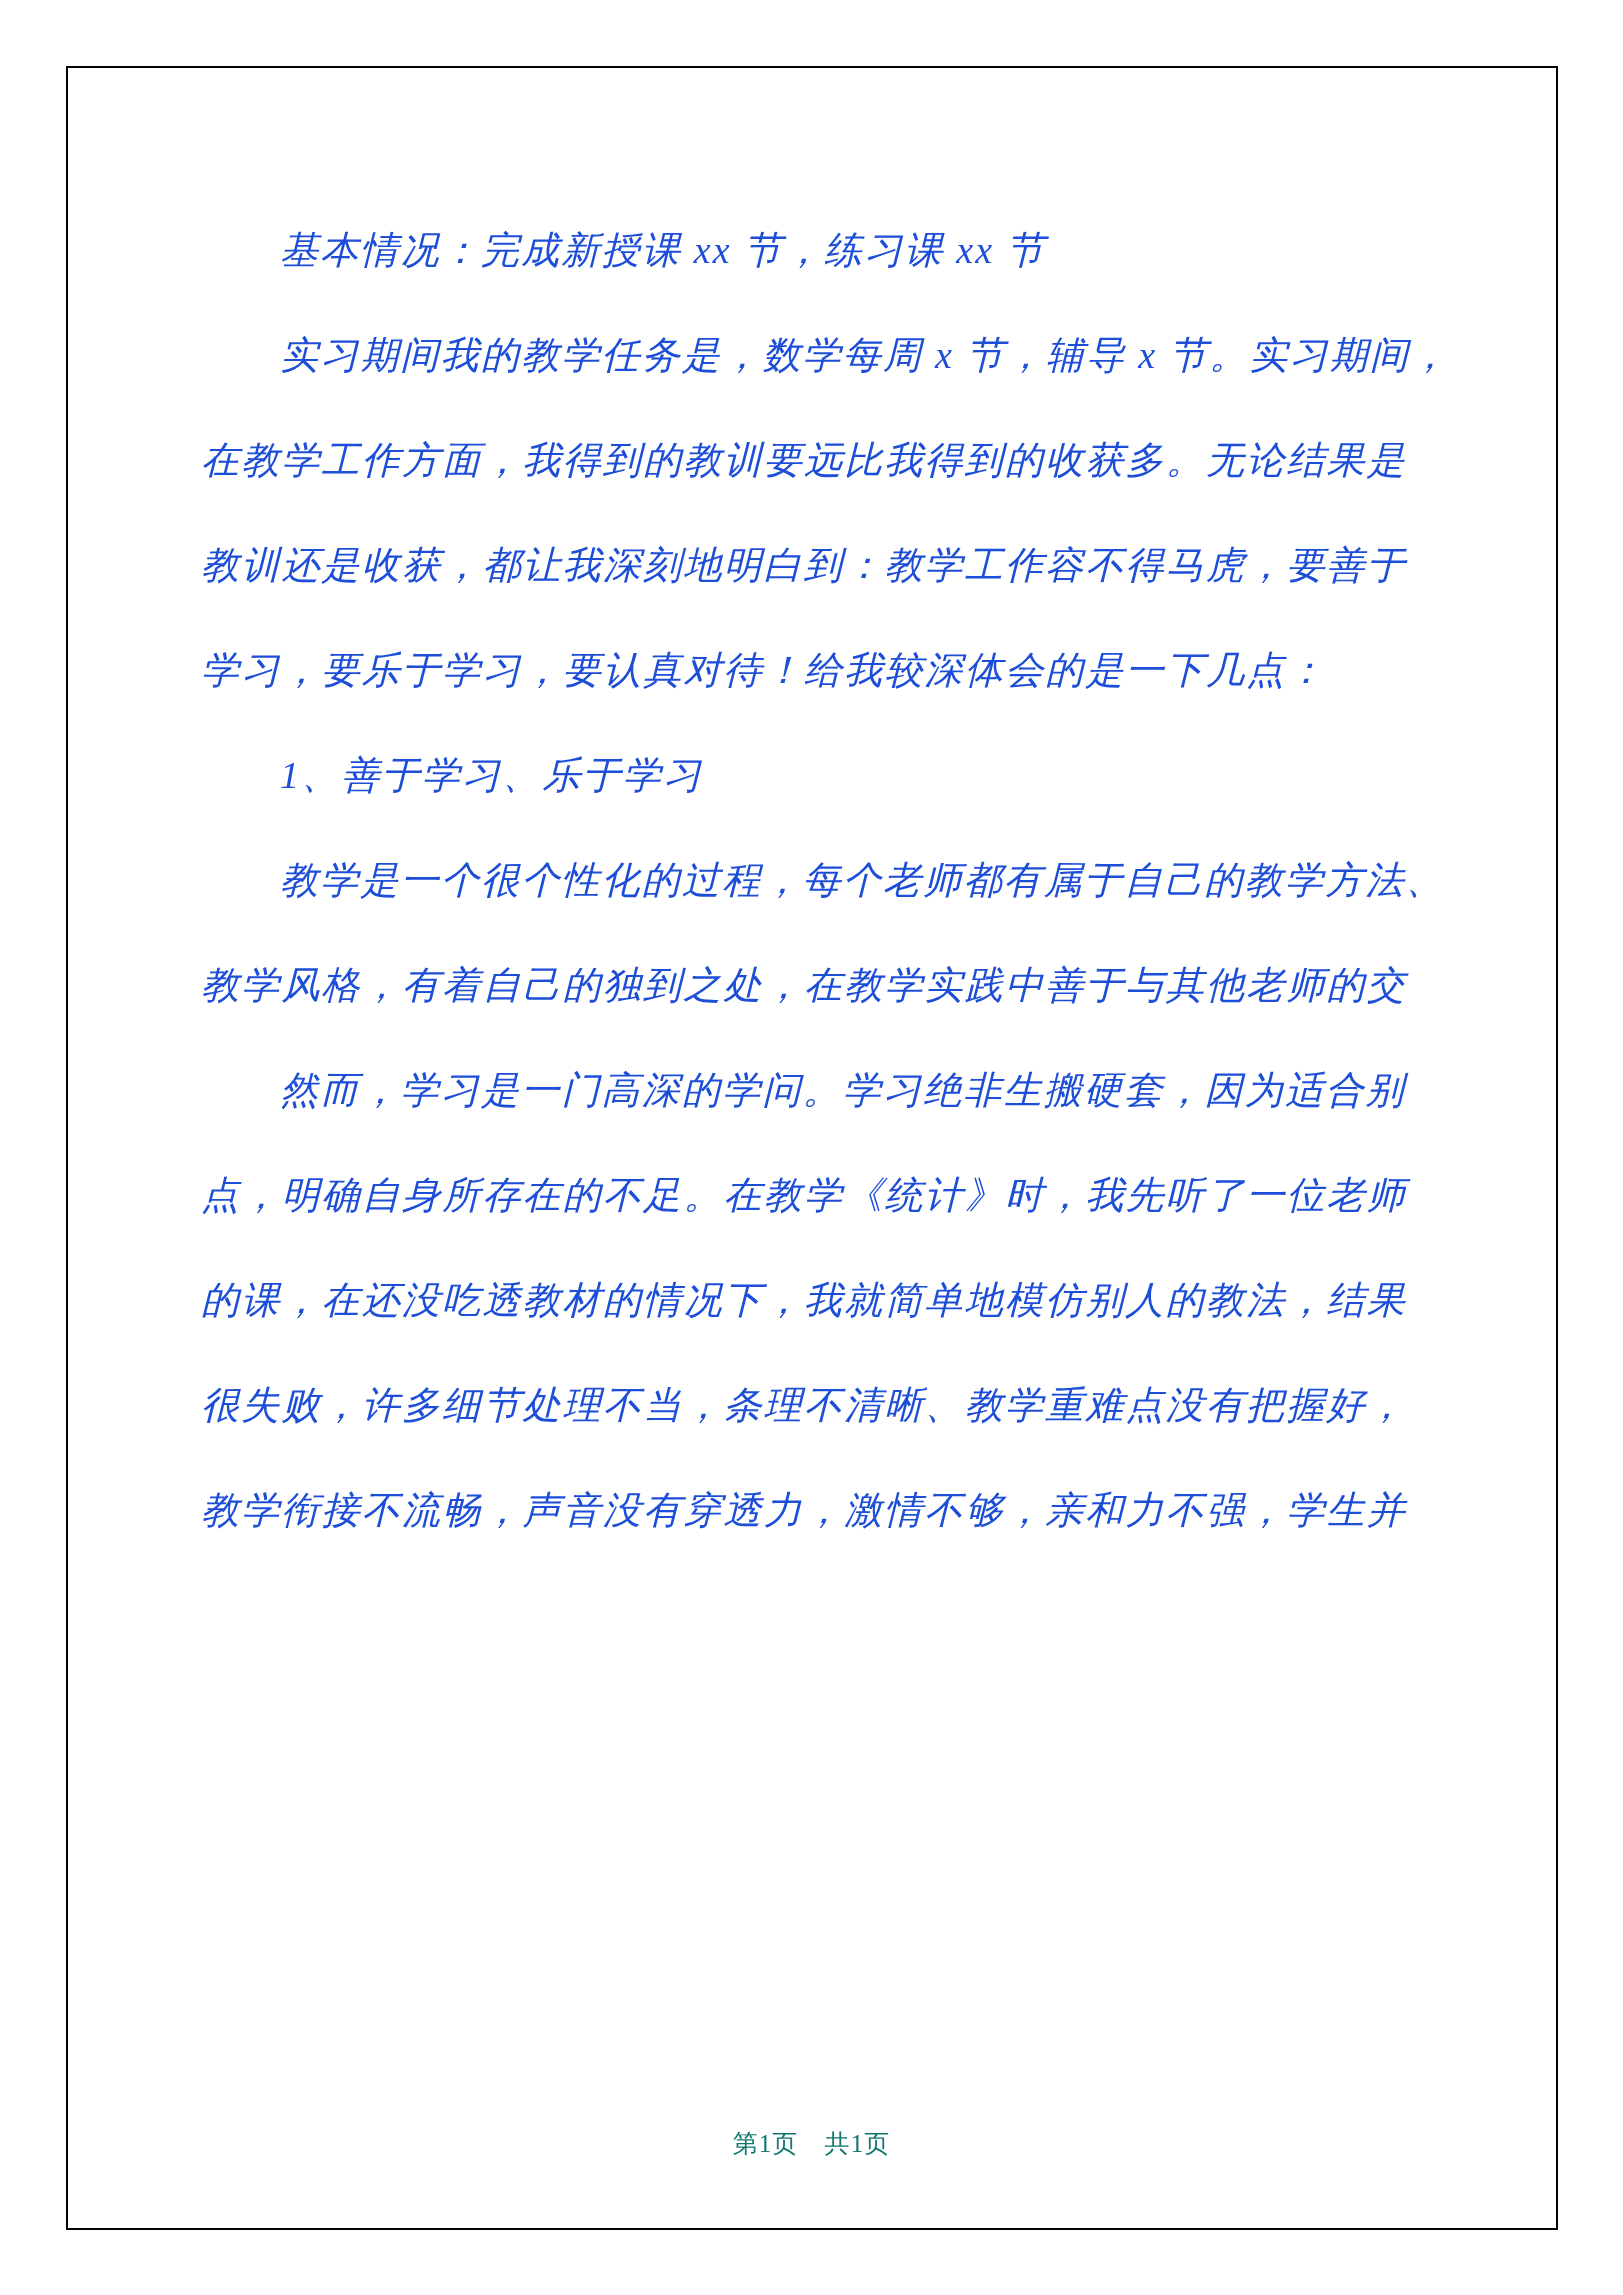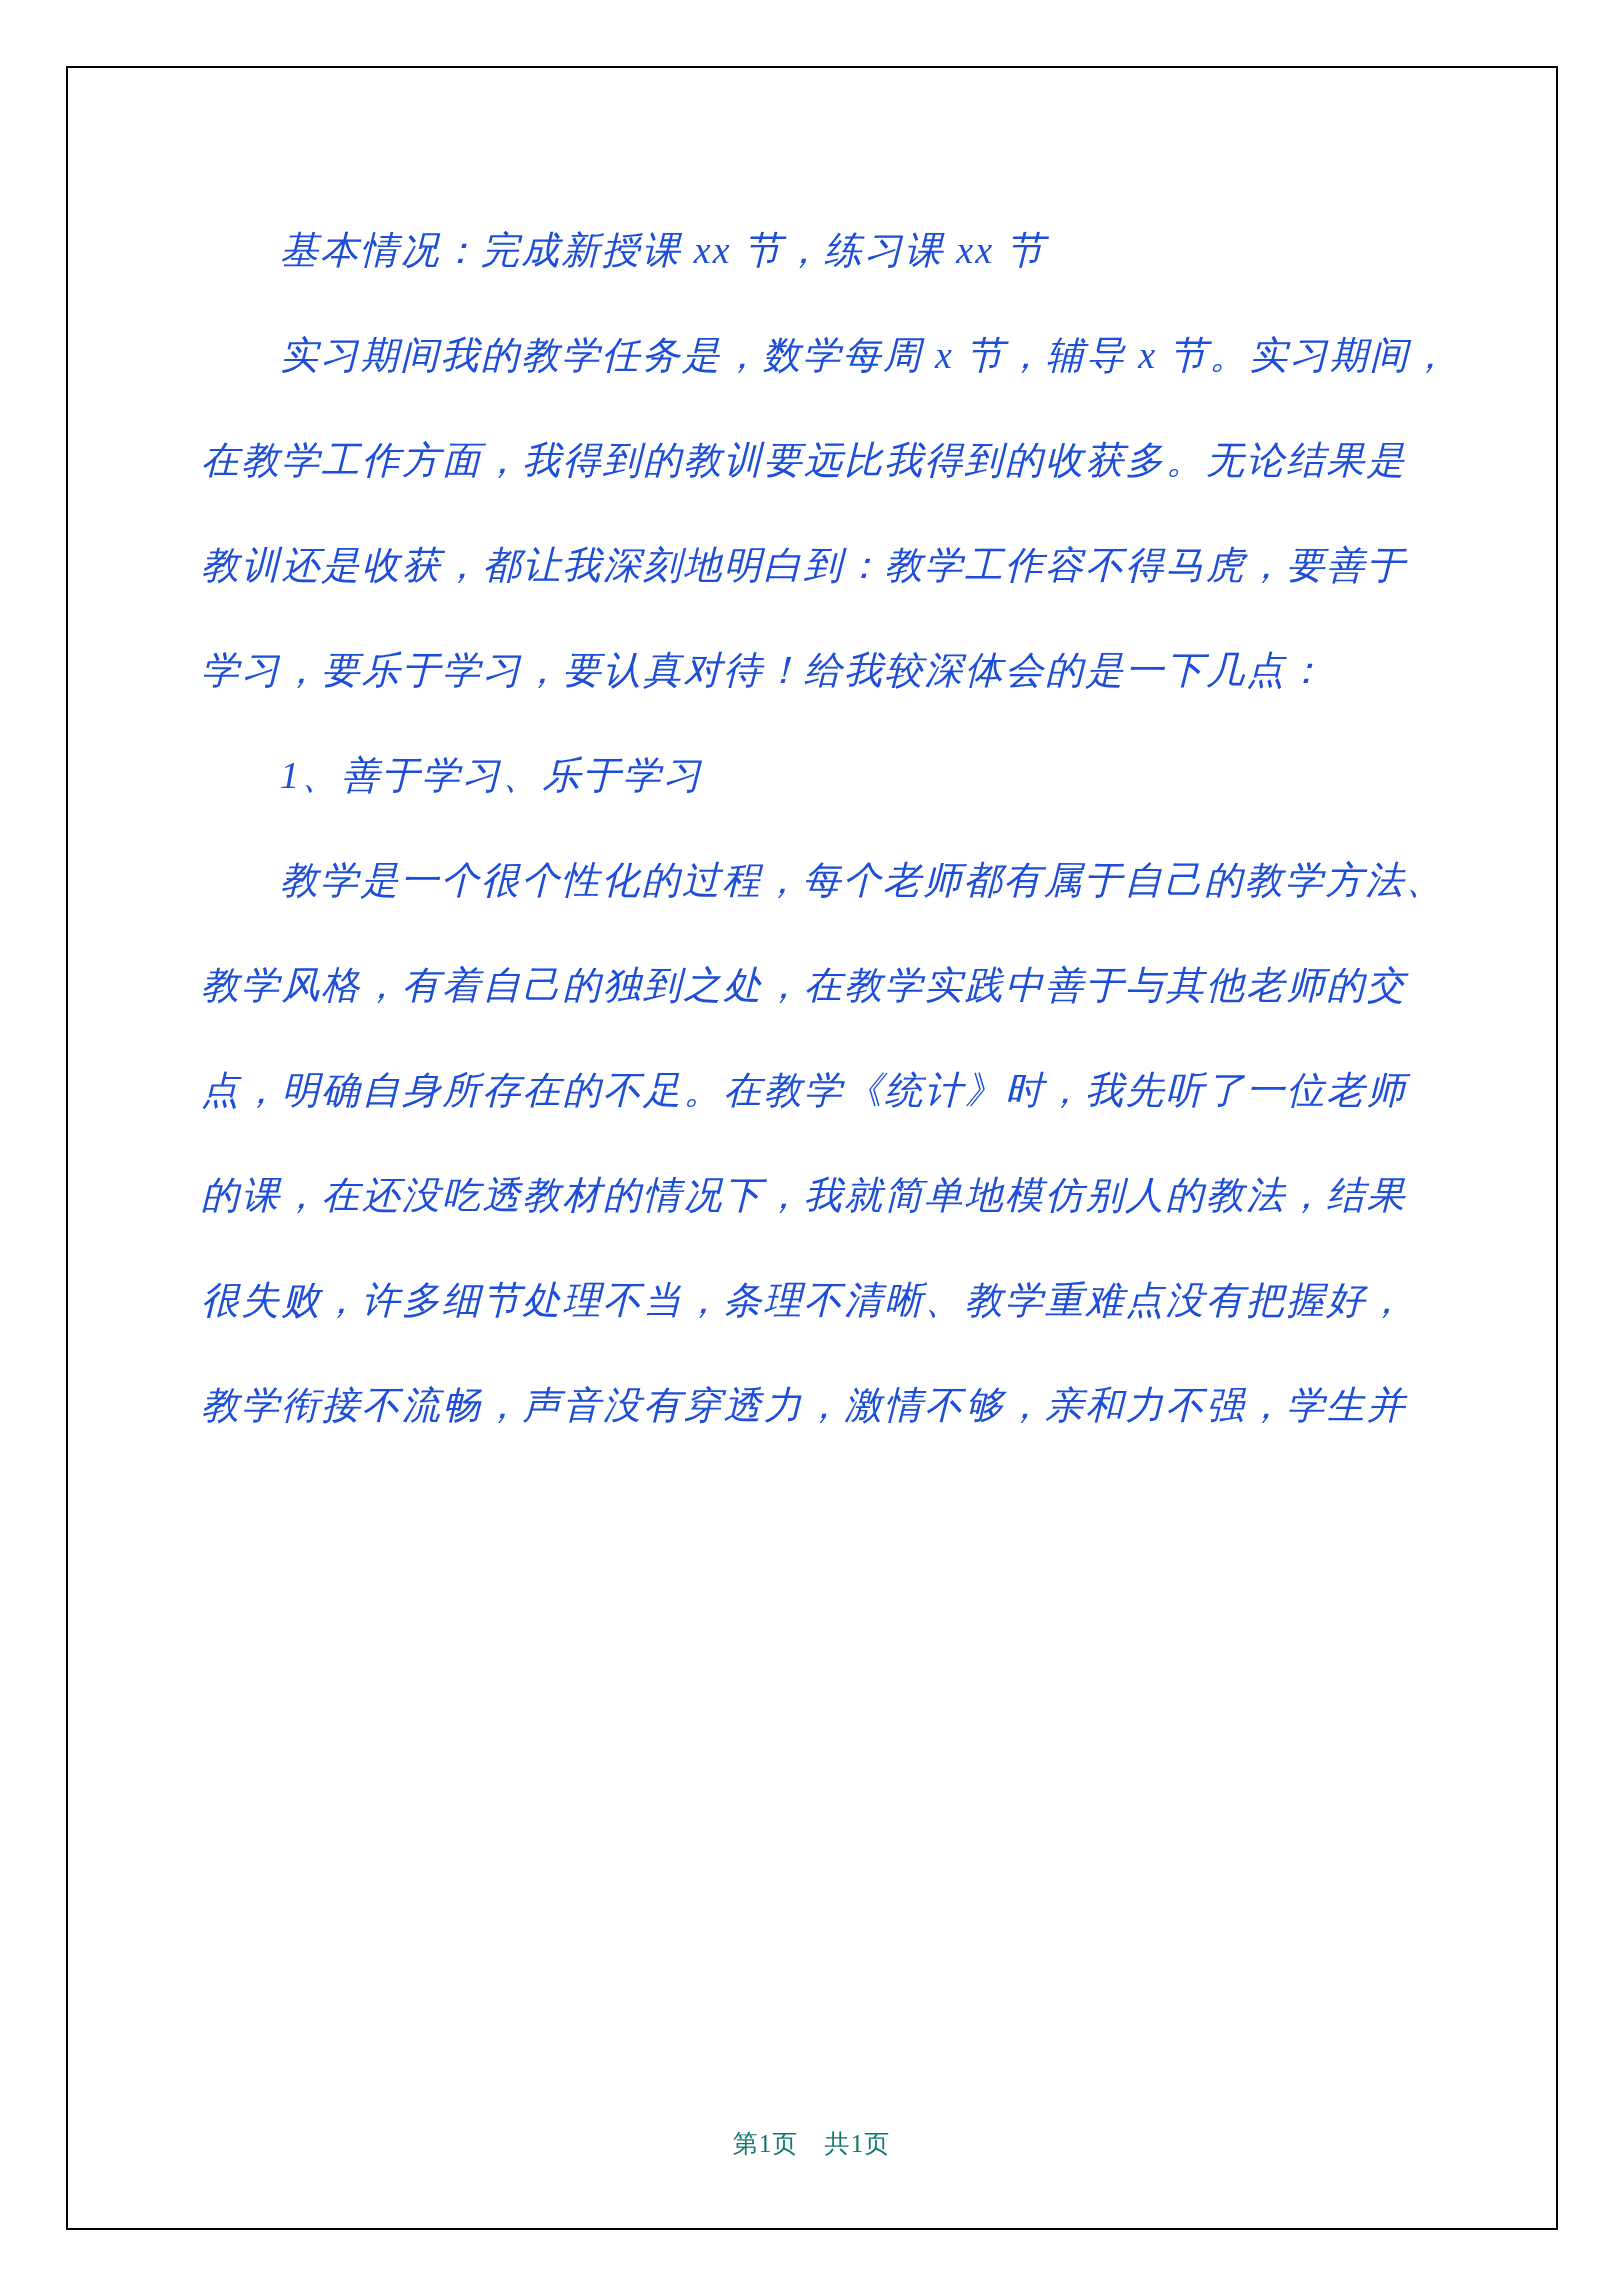--- a/index.html
+++ b/index.html
@@ -63,20 +63,21 @@
 
 <div class="document-body">
     <div class="line indent">基本情况：完成新授课 xx 节，练习课 xx 节</div>
     <div class="line indent fill">实习期间我的教学任务是，数学每周 x 节，辅导 x 节。实习期间，</div>
     <div class="line fill">在教学工作方面，我得到的教训要远比我得到的收获多。无论结果是</div>
     <div class="line fill">教训还是收获，都让我深刻地明白到：教学工作容不得马虎，要善于</div>
     <div class="line">学习，要乐于学习，要认真对待！给我较深体会的是一下几点：</div>
     <div class="line indent">1、善于学习、乐于学习</div>
     <div class="line indent fill">教学是一个很个性化的过程，每个老师都有属于自己的教学方法、</div>
     <div class="line fill">教学风格，有着自己的独到之处，在教学实践中善于与其他老师的交</div>
+    <div class="line indent fill">然而，学习是一门高深的学问。学习绝非生搬硬套，因为适合别</div>
     <div class="line fill">点，明确自身所存在的不足。在教学《统计》时，我先听了一位老师</div>
     <div class="line fill">的课，在还没吃透教材的情况下，我就简单地模仿别人的教法，结果</div>
     <div class="line fill">很失败，许多细节处理不当，条理不清晰、教学重难点没有把握好，</div>
     <div class="line fill">教学衔接不流畅，声音没有穿透力，激情不够，亲和力不强，学生并</div>
   </div>
 
 <div class="page-footer">第1页　共1页</div>
 
 
 </body></html>

